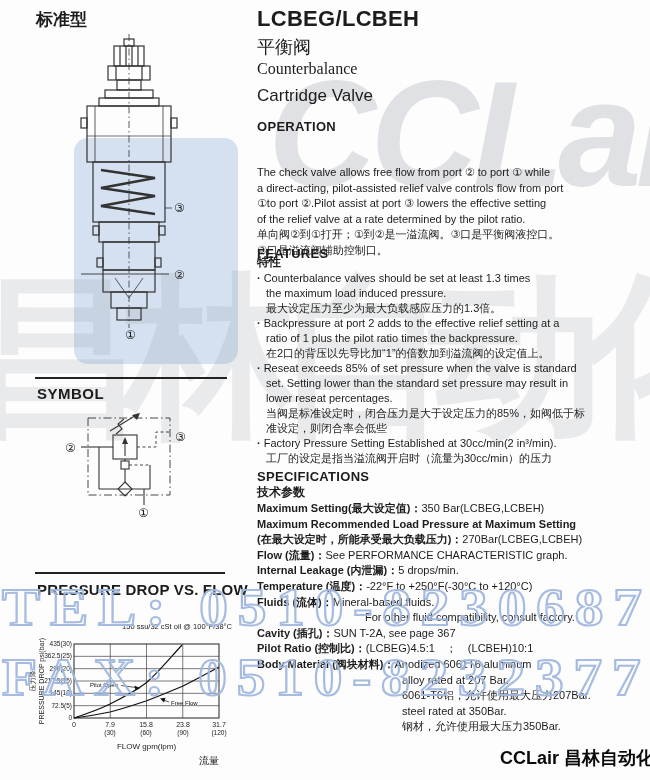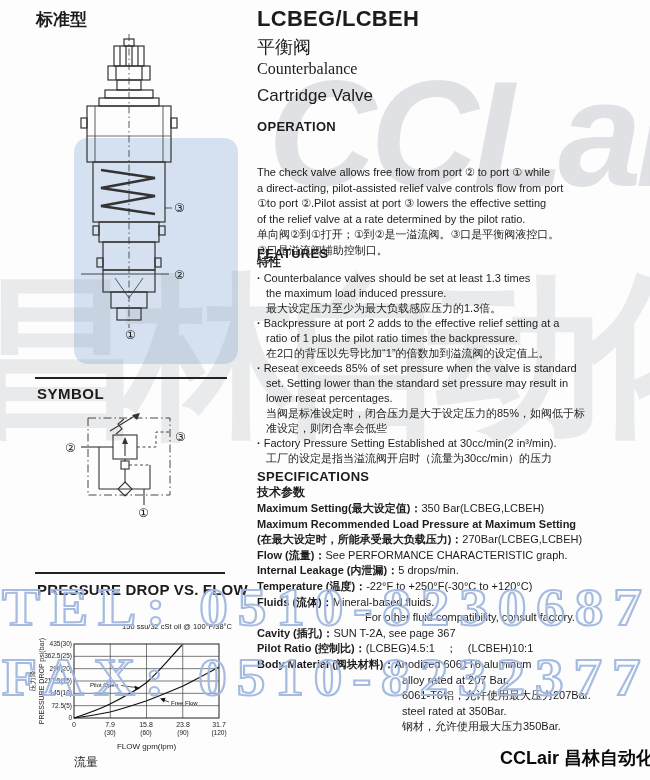--- a/index.html
+++ b/index.html
@@ -31,21 +31,21 @@
   
   .chart{left:22px;top:618px;width:225px;height:160px;z-index:2;font-size:7px;}
   .chart .title{left:40px;top:4px;width:170px;text-align:right;font-size:7.5px;color:#222;}
   .chart .plot{left:52px;top:26px;width:145px;height:74px;}
   .ytick{left:14px;width:36px;text-align:right;font-size:6.5px;color:#222;}
   .xtick{top:103px;width:32px;text-align:center;font-size:7px;line-height:8px;color:#222;}
   .xtick .sub{font-size:6.5px;}
   .ylabel{left:-49px;top:54px;width:130px;height:18px;transform:rotate(-90deg);text-align:center;
           font-size:7px;line-height:8.5px;color:#222;}
   .xlabel{left:52px;top:124px;width:145px;text-align:center;font-size:8px;color:#222;}
-  .xlabel-cn{left:52px;top:136px;width:145px;text-align:left;font-size:12px;color:#222;}
+  .xlabel-cn{left:52px;top:136px;width:145px;text-align:right;font-size:10px;color:#222;}
   
   .rcol{left:257px;top:0;width:393px;z-index:2;}
   .rcol .abs{left:0;}
   .model{top:6px;font-size:22px;font-weight:bold;letter-spacing:.3px;}
   .title-cn{top:35px;font-size:18px;}
   .sub1{top:60px;font-size:16px;font-family:Liberation Serif, serif;}
   .sub2{top:86px;font-size:17px;}
   .h-op{top:119px;} .h-feat{top:246px;} .h-spec{top:469px;}
   .sec-h{font-size:13px;font-weight:bold;letter-spacing:.3px;}
   .sec-h-cn{font-size:12px;font-weight:bold;}

